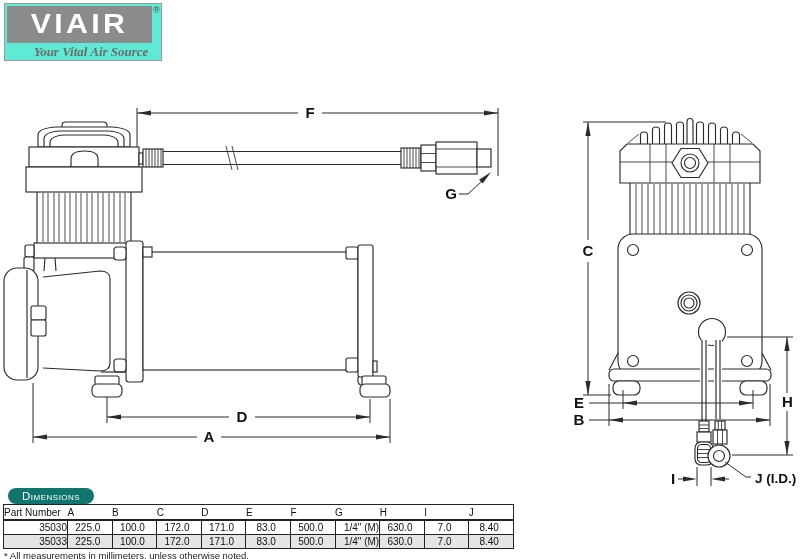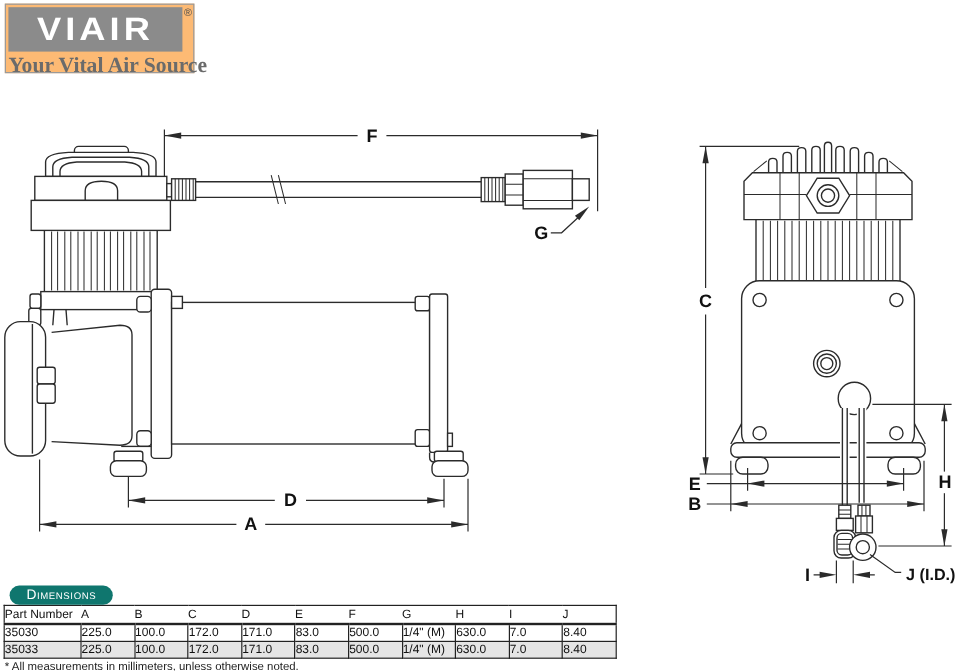--- a/index.html
+++ b/index.html
@@ -2,42 +2,42 @@
 <html><head>
 <meta charset="utf-8">
 <style>
   html,body{margin:0;padding:0;background:#fff}
   .page{position:relative;width:800px;height:559px;background:#fff;overflow:hidden;
         font-family:"Liberation Sans",sans-serif}
   svg.drawing{position:absolute;left:0;top:0}
 
   
   .logo-frame{position:absolute;left:4px;top:3px;width:156px;height:56px;
-              border:1px solid #9a9a9a;background:#fdba74}
+              border:1px solid #9a9a9a;background:#5eead4}
   .logo-box{position:absolute;left:2px;top:2px;right:9px;height:37px;background:#8b8b8b;
             display:flex;align-items:center;justify-content:center;overflow:hidden}
   .logo-brand{color:#fff;font-weight:bold;font-size:27px;letter-spacing:3px;
               transform:scaleX(1.12);font-family:"Liberation Sans",sans-serif}
   .logo-reg{position:absolute;top:1px;right:1px;font-size:9px;color:#4a4a4a}
-  .logo-tagline{position:absolute;left:2px;right:2px;top:40px;text-align:center;
-                font-family:"Liberation Serif",serif;font-weight:bold;
-                font-size:18px;color:#6b6b6b;white-space:nowrap}
+  .logo-tagline{position:absolute;left:18px;right:2px;top:40px;text-align:center;
+                font-family:"Liberation Serif",serif;font-style:italic;font-weight:bold;
+                font-size:13px;color:#6b6b6b;white-space:nowrap}
 
   
   .dim-tab{position:absolute;left:8px;top:488px;height:16px;line-height:16px;padding:0 14px;
            background:#0f766e;color:#fff;border-radius:8px;font-weight:normal;font-size:11.5px;
            font-variant:small-caps;letter-spacing:.5px;z-index:3}
   table.dim-table{position:absolute;left:3px;top:504px;width:510px;border-collapse:collapse;
            table-layout:fixed;font-size:10px;color:#111;background:#fff;z-index:2;
            border:1px solid #222}
   table.dim-table th{font-weight:normal;border-bottom:2px solid #222;height:14px;padding:0;
            text-align:left;font-size:10px}
-  table.dim-table td{border:1px solid #222;height:13px;padding:0 4px 0 0;text-align:left;
+  table.dim-table td{border:1px solid #222;height:13px;padding:0 4px 0 0;text-align:center;
            overflow:hidden;white-space:nowrap}
-  table.dim-table td.center{text-align:left;padding:0}
+  table.dim-table td.center{text-align:right;padding:0}
   table.dim-table tr.alt td{background:#e5e5e5}
   .footnote{position:absolute;left:4px;top:550px;font-size:9.5px;color:#1c1c1c;z-index:2}
 
   
   .ln{stroke:#2b2b2b;stroke-width:1.15;fill:none}
   .wh{stroke:#2b2b2b;stroke-width:1.15;fill:#fff}
   .thin{stroke:#2b2b2b;stroke-width:.85;fill:none}
   .dim{stroke:#2b2b2b;stroke-width:1;fill:none}
   .ah{fill:#2b2b2b;stroke:none}
   .fillw{fill:#fff;stroke:none}

